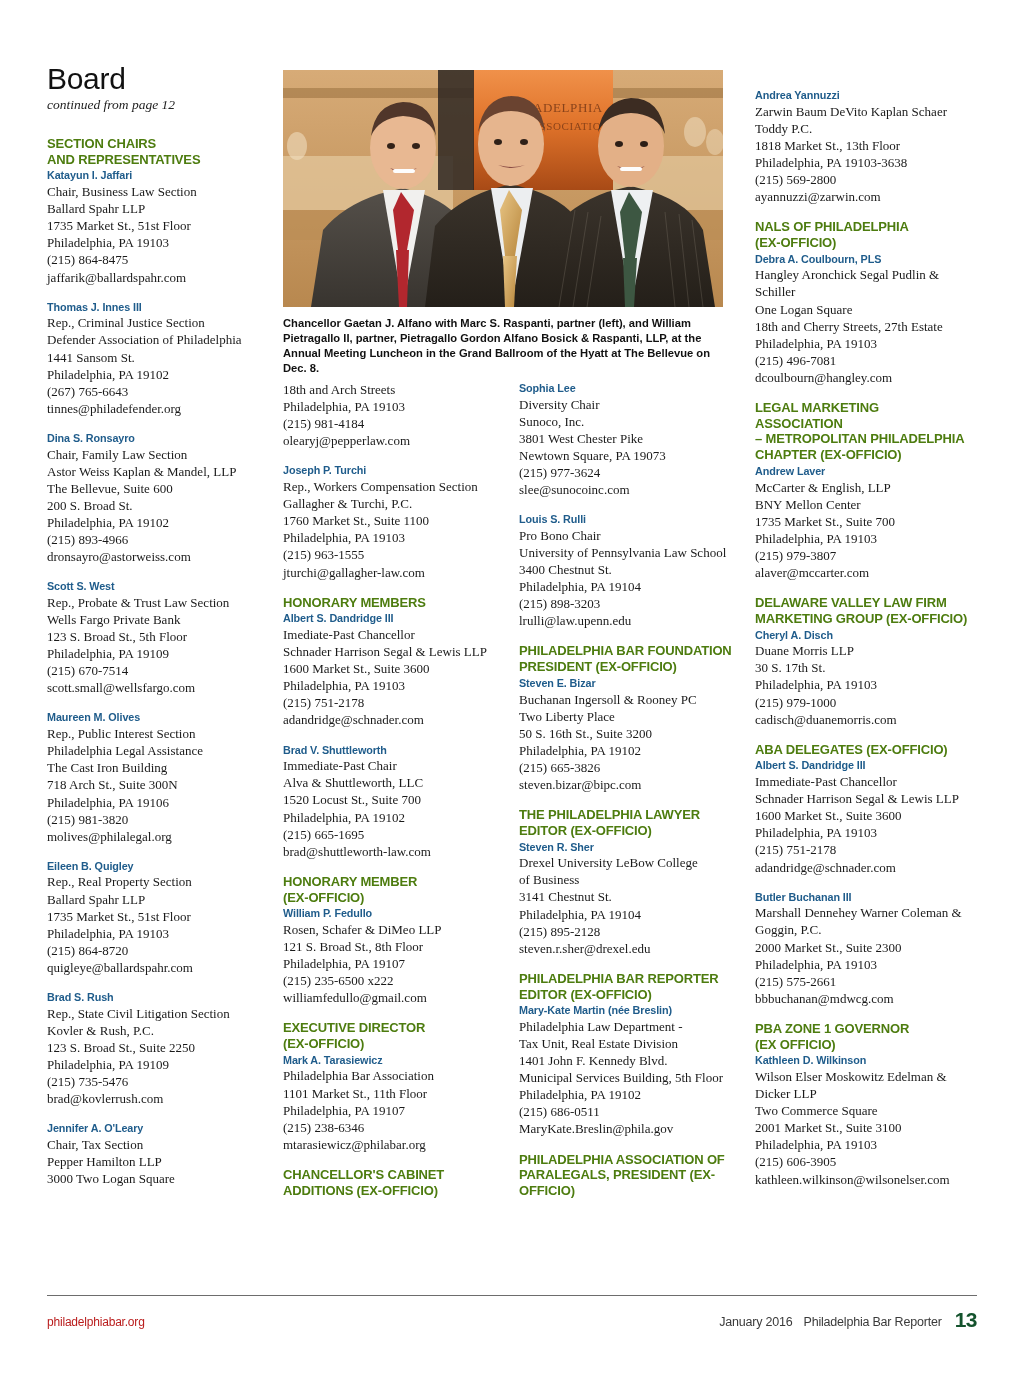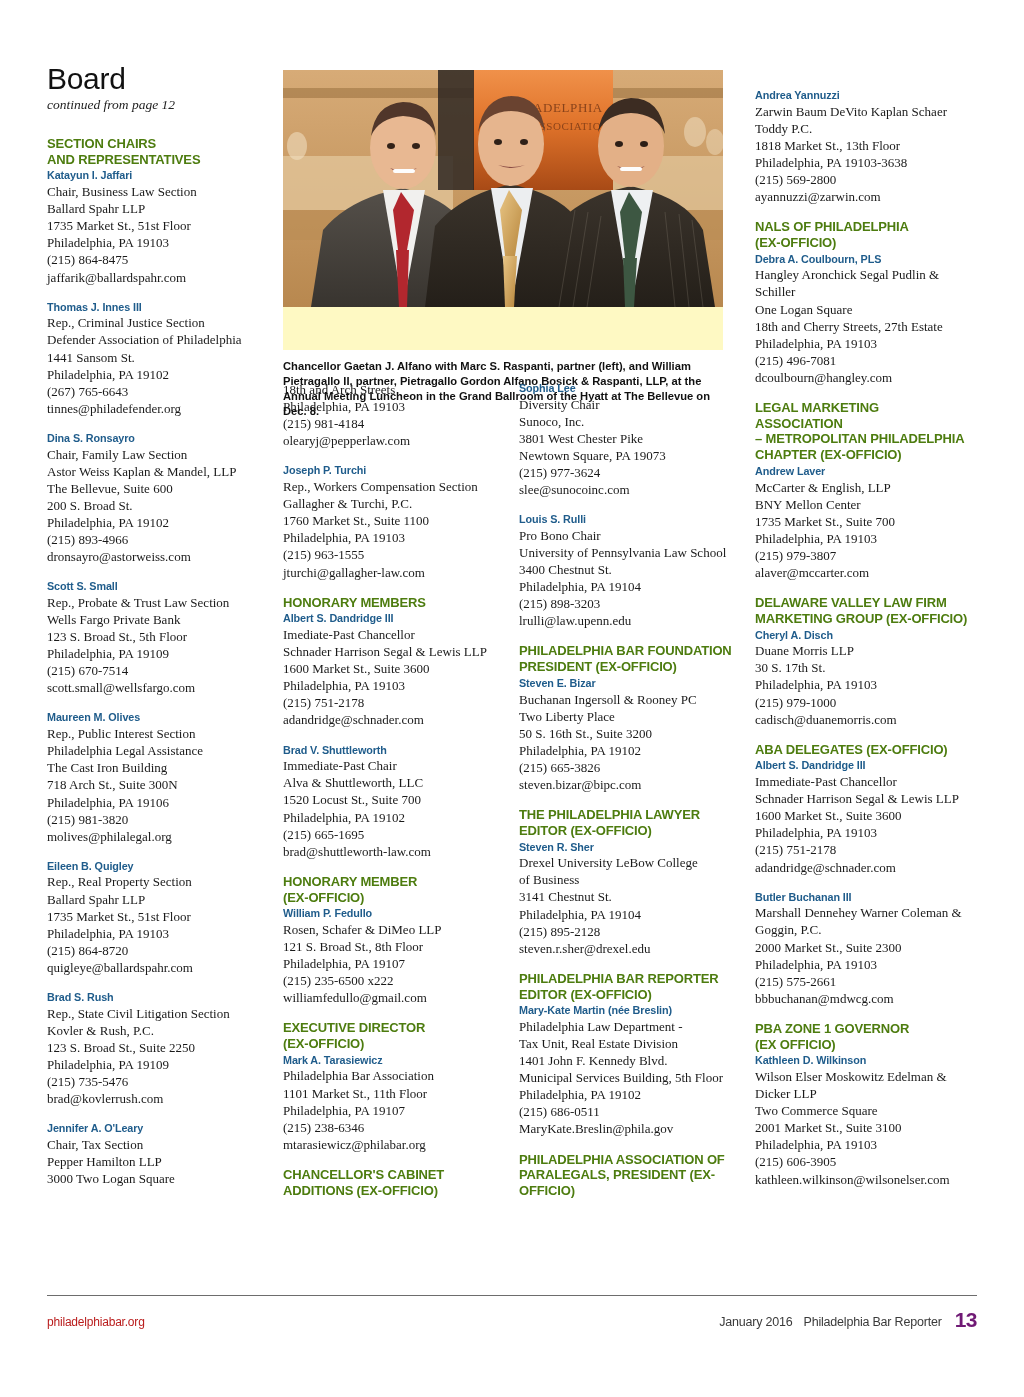--- a/index.html
+++ b/index.html
@@ -50,21 +50,21 @@
   
   .photo-block {
     position: absolute;
     left: 283px;
     top: 70px;
     width: 440px;
   }
   .photo {
     position: relative;
     width: 440px;
-    height: 280px;
+    height: 237px;
     overflow: hidden;
     background: #fef9c3;
   }
   .photo svg { display: block; }
   .caption {
     margin-top: 9px;
     font-family: "Liberation Sans", sans-serif;
     font-size: 11.2px;
     font-weight: bold;
     line-height: 1.33;
@@ -142,21 +142,21 @@
     display: flex;
     align-items: baseline;
     gap: 11px;
     font-size: 12.5px;
     color: #3a3a3a;
     letter-spacing: -0.2px;
   }
   .footer-pageno {
     font-size: 21px;
     font-weight: bold;
-    color: #701a75;
+    color: #14532d;
     letter-spacing: -0.5px;
     margin-left: 2px;
     position: relative;
     top: 1px;
   }
 </style>
 </head>
 <body>
 
 <div class="page">
@@ -285,21 +285,21 @@
           <div>Chair, Family Law Section</div>
           <div>Astor Weiss Kaplan &amp; Mandel, LLP</div>
           <div>The Bellevue, Suite 600</div>
           <div>200 S. Broad St.</div>
           <div>Philadelphia, PA 19102</div>
           <div>(215) 893-4966</div>
           <div>dronsayro@astorweiss.com</div>
         </div>
       </div>
       <div class="entry">
-        <div class="entry-name">Scott S. Small</div>
+        <div class="entry-name">Scott S. West</div>
         <div class="entry-lines">
           <div>Rep., Probate &amp; Trust Law Section</div>
           <div>Wells Fargo Private Bank</div>
           <div>123 S. Broad St., 5th Floor</div>
           <div>Philadelphia, PA 19109</div>
           <div>(215) 670-7514</div>
           <div>scott.small@wellsfargo.com</div>
         </div>
       </div>
       <div class="entry">

